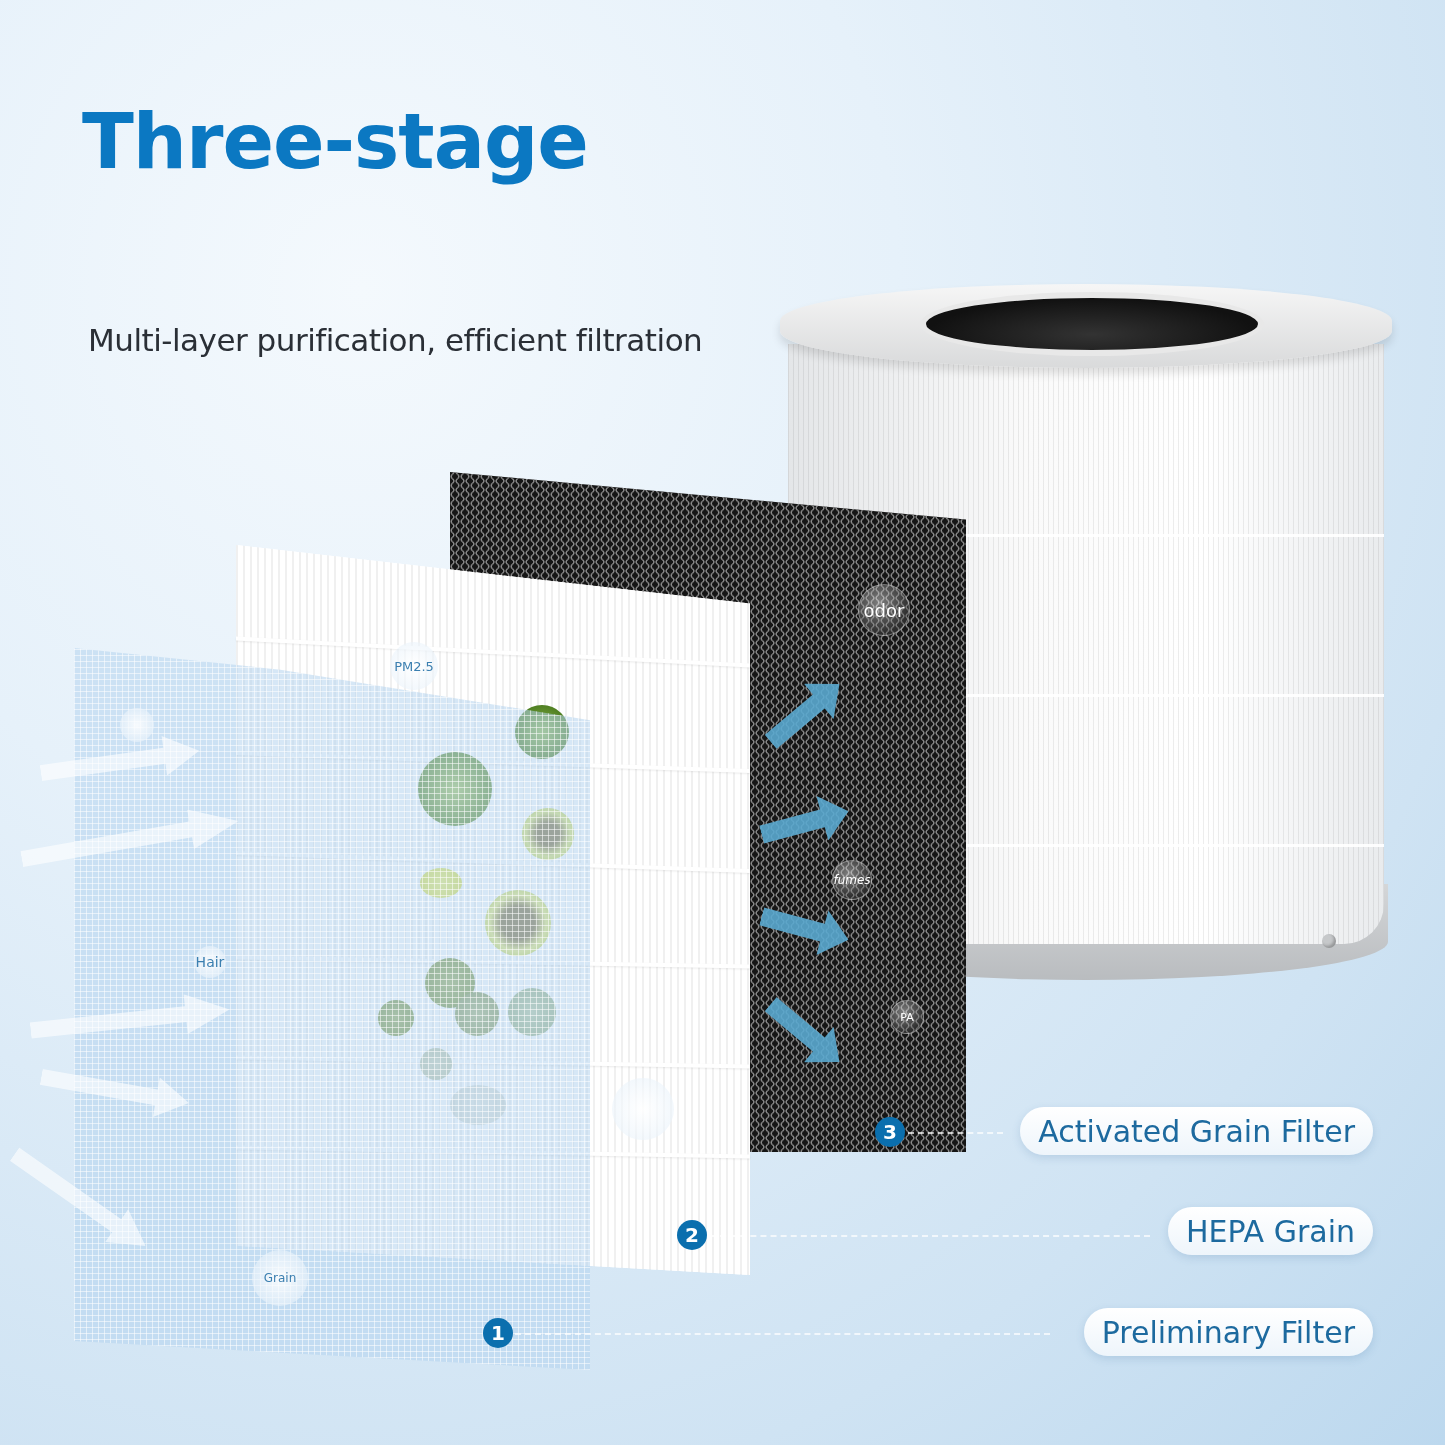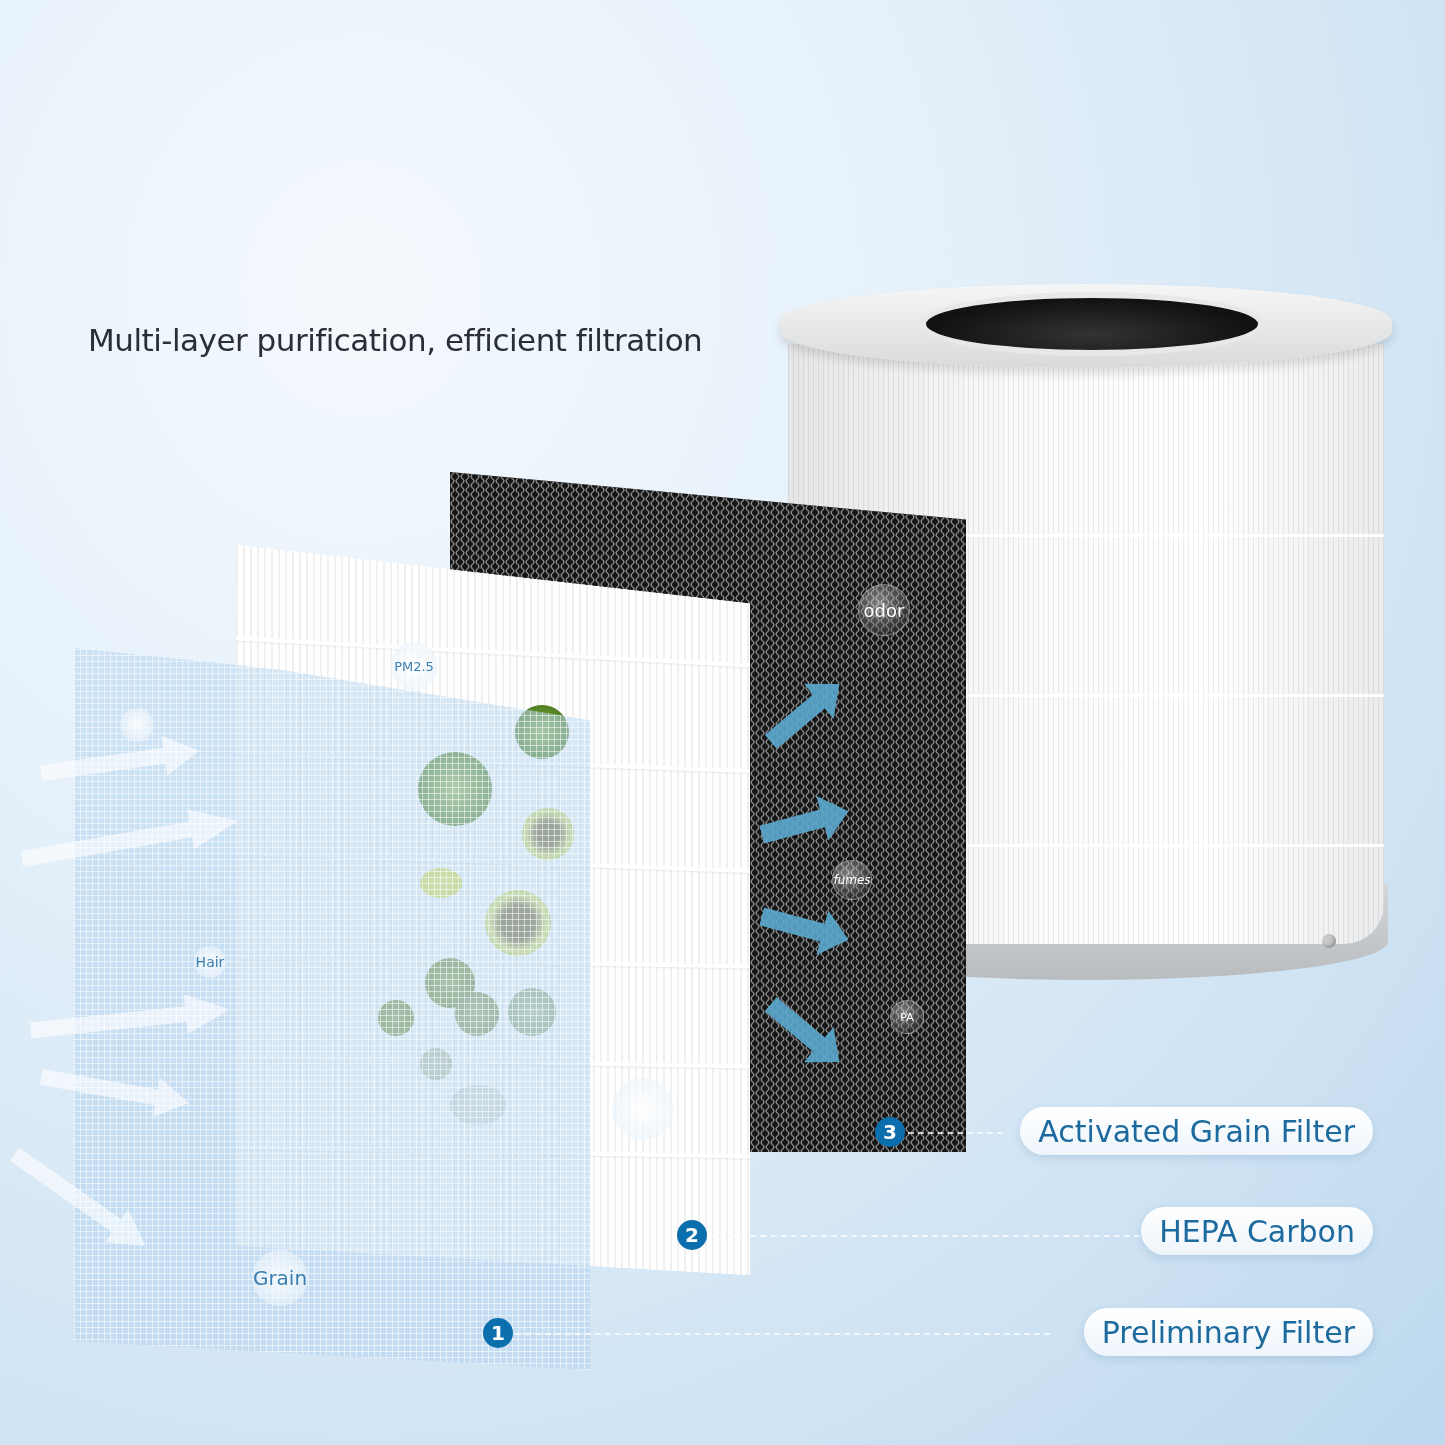--- a/index.html
+++ b/index.html
@@ -66,21 +66,21 @@
     .dash { position: absolute; height: 0; border-top: 2px dashed rgba(255,255,255,0.7); }
 
     .pill { position: absolute; right: 72px; height: 48px; border-radius: 24px; padding: 0 18px;
       background: linear-gradient(180deg, #ffffff, #eef5fb); box-shadow: 0 3px 8px rgba(60,110,160,0.18);
       color: #1d6a9f; font-size: 30px; display: flex; align-items: center; white-space: nowrap; }
   </style>
 </head>
 <body>
 
 <h1 class="title">
-  <br>
+  <span>Three-stage</span><br>
 </h1>
 <p class="subtitle">Multi-layer purification, efficient filtration</p>
 
 <div class="cyl">
   <div class="cyl-base"></div>
   <div class="cyl-body"></div>
   <div class="cyl-band" style="top:250px"></div>
   <div class="cyl-band" style="top:410px"></div>
   <div class="cyl-band" style="top:560px"></div>
   <div class="cyl-top">
@@ -130,38 +130,38 @@
 <div class="prelim"></div>
 <div class="air-arrow" style="left:40px; top:742px; width:160px; transform: rotate(-8deg);"></div>
 <div class="air-arrow" style="left:20px; top:820px; width:220px; transform: rotate(-10deg);"></div>
 <div class="air-arrow" style="left:30px; top:1000px; width:200px; transform: rotate(-6deg);"></div>
 <div class="air-arrow" style="left:40px; top:1070px; width:150px; transform: rotate(10deg);"></div>
 <div class="air-arrow" style="left:0px; top:1180px; width:160px; transform: rotate(35deg);"></div>
 <div class="bubble" style="left:120px; top:708px; width:34px; height:34px;"></div>
 <div class="bubble" style="left:194px; top:946px; width:32px; height:32px; font-size:14px;">
   <span>Hair</span>
 </div>
-<div class="bubble" style="left:252px; top:1250px; width:56px; height:56px; font-size:20px;">
+<div class="bubble" style="left:252px; top:1250px; width:56px; height:56px; font-size:12px;">
   <span>Grain</span>
 </div>
 
 <div class="badge" style="left:483px; top:1318px;">
     <span>1</span>
   </div>
 <div class="badge" style="left:677px; top:1220px;">
     <span>2</span>
   </div>
 <div class="badge" style="left:875px; top:1117px;">
     <span>3</span>
   </div>
 <div class="dash" style="left:515px; top:1333px; width:535px;"></div>
 <div class="dash" style="left:710px; top:1235px; width:440px;"></div>
 <div class="dash" style="left:908px; top:1132px; width:95px;"></div>
 
 <div class="pill" style="top:1107px;">
   <span>Activated Grain Filter</span>
 </div>
 <div class="pill" style="top:1207px;">
-  <span>HEPA Carbon</span>
+  <span>HEPA Grain</span>
 </div>
 <div class="pill" style="top:1308px;justify-content:flex-end;">
   <span>Preliminary Filter</span>
 </div>
 
 </body></html>

